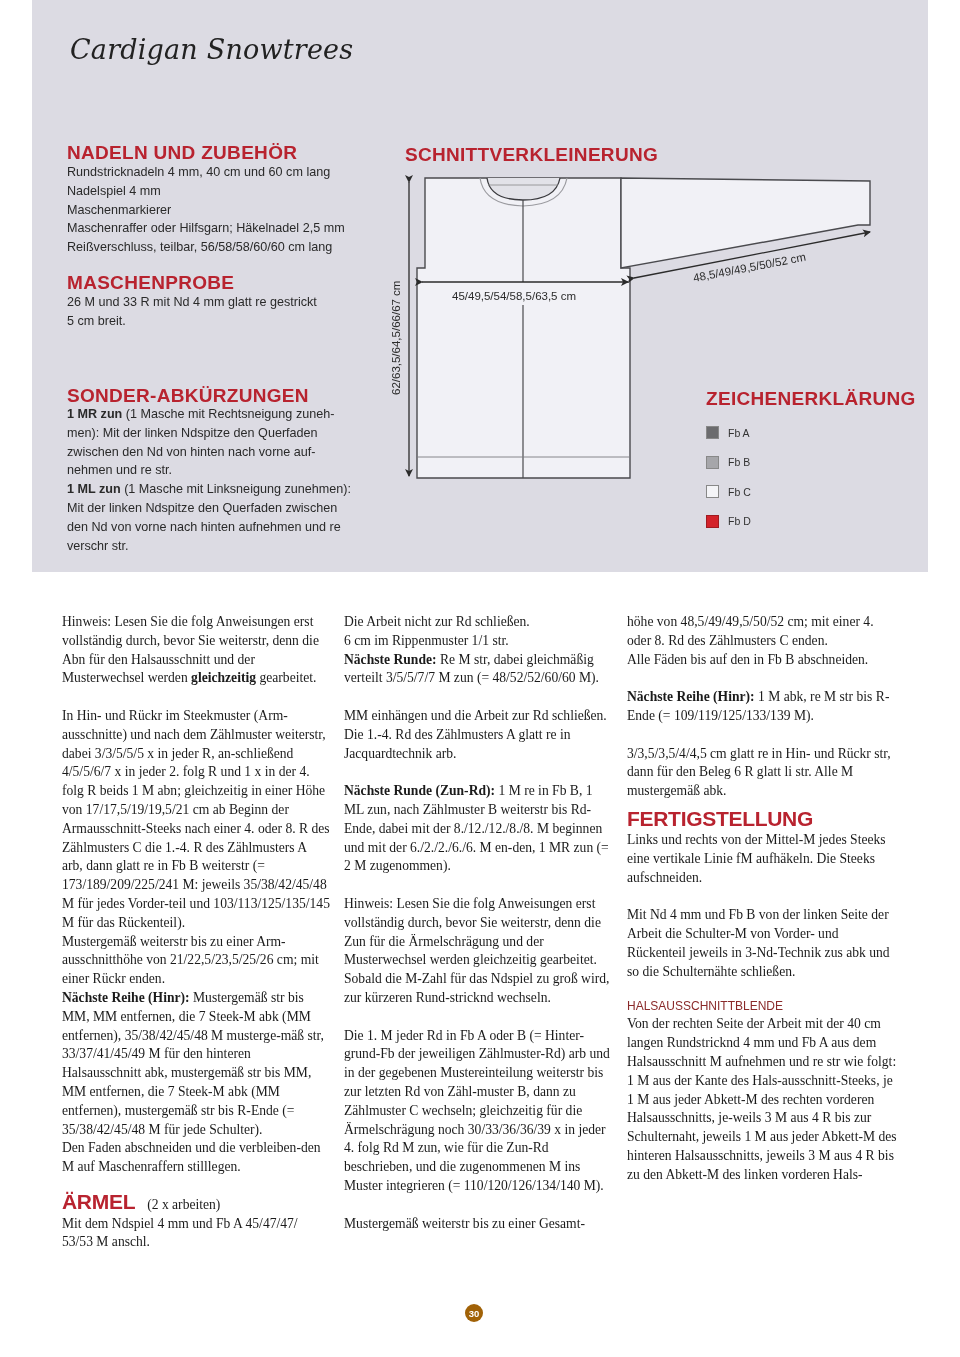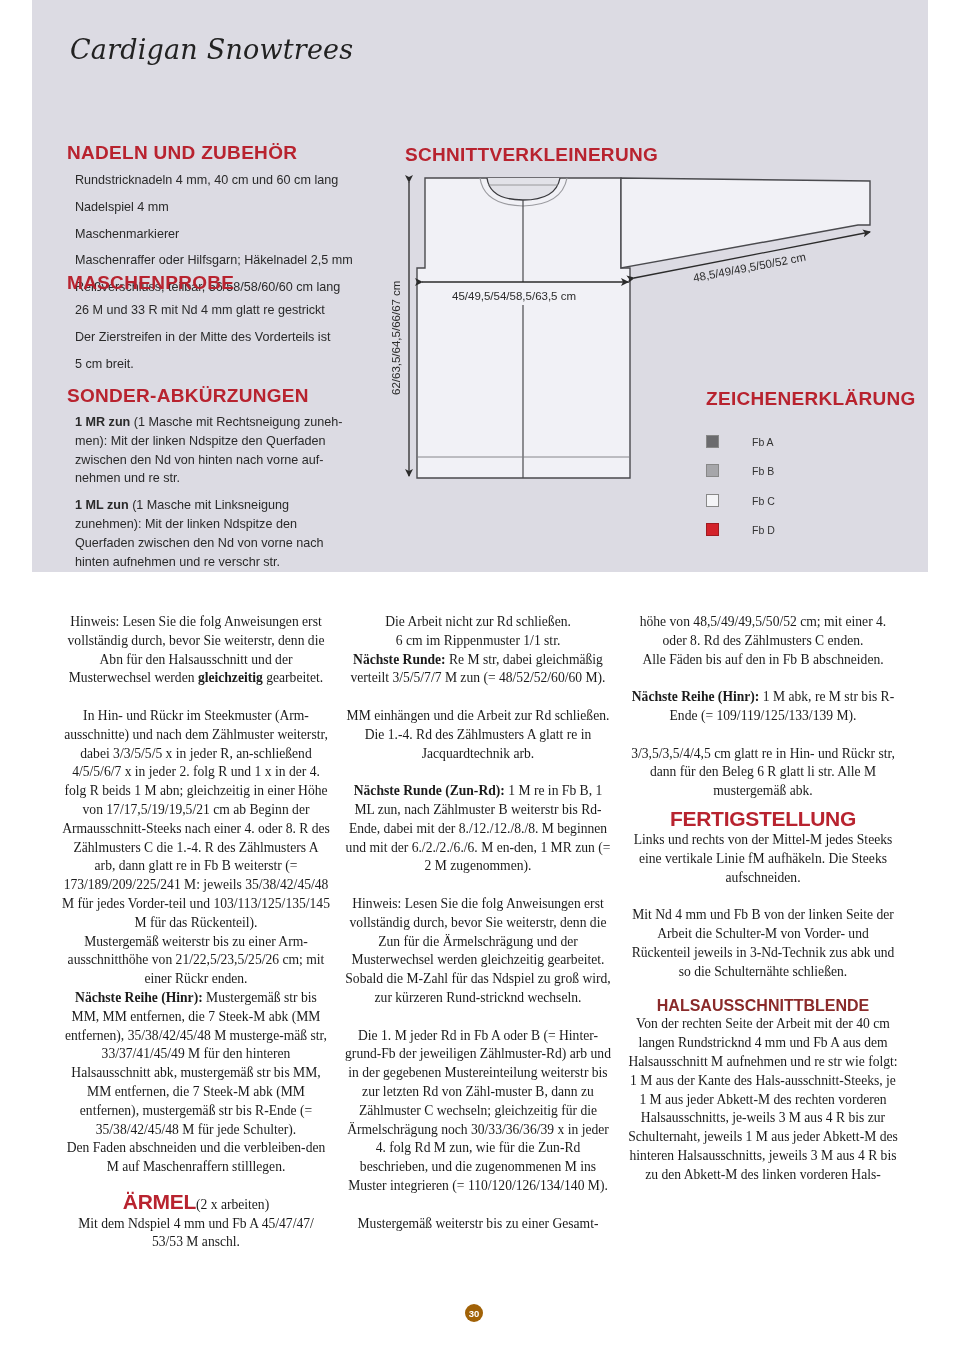--- a/index.html
+++ b/index.html
@@ -1,37 +1,37 @@
 <!DOCTYPE html>
 <html><head>
 <meta charset="utf-8">
 <style>
   html, body { margin:0; padding:0; }
   body { width:960px; height:1357px; background:#ffffff; position:relative; overflow:hidden; font-family:"Liberation Serif", serif; color:#1e1e1e; }
   .top-panel { position:absolute; left:32px; top:0; width:896px; height:572px; background:#dcdbe3; }
   .title { position:absolute; left:70px; top:34px; font-family:"DejaVu Serif", serif; font-style:italic; font-size:27px; color:#222; letter-spacing:0.2px; }
   .red-h { font-family:"Liberation Sans", sans-serif; font-weight:bold; color:#b8232f; font-size:19px; letter-spacing:0.3px; position:absolute; margin:0; }
   .info-block { position:absolute; left:67px; font-family:"Liberation Sans", sans-serif; font-size:12.6px; line-height:18.8px; color:#2a2a2a; width:300px; }
-  .info-block p { margin:8px; }
+  .info-block p { margin:0; }
   .info-block b { font-weight:bold; }
   .diagram { position:absolute; left:0; top:0; width:960px; height:572px; }
   .legend { position:absolute; left:706px; top:418px; }
-  .legend-item { display:flex; align-items:flex-end; height:29.5px;gap:24px; }
+  .legend-item { display:flex; align-items:center; height:29.5px; }
   .swatch { width:13px; height:13px; border:1px solid #888; box-sizing:border-box; margin-right:9px; }
   .legend-label { font-family:"Liberation Sans", sans-serif; font-size:10.5px; color:#333; }
-  .col { position:absolute; top:613px; font-family:"Liberation Serif", serif; font-size:13.6px; line-height:18.8px; color:#1b1b1b;text-align:center; }
+  .col { position:absolute; top:613px; font-family:"Liberation Serif", serif; font-size:13.6px; line-height:18.8px; color:#1b1b1b; }
   .col p { margin:0 0 18.8px 0; }
   .col p.tight { margin:0; }
   .col b { font-weight:bold; }
   .col1 { left:62px; width:268px; }
   .col2 { left:344px; width:268px; }
   .col3 { left:627px; width:272px; }
   .sec-h { font-family:"Liberation Sans", sans-serif; font-weight:bold; color:#b8232f; font-size:21px; letter-spacing:-0.3px; line-height:24px; }
-  .sec-h-small { font-family:"Liberation Sans", sans-serif; font-weight:bold; color:#8a2a2a; font-size:16px; line-height:18px; margin-top:4px; }
-  .sec-h-sub { font-family:"Liberation Serif", serif; font-size:13.6px; color:#1b1b1b; font-weight:normal; margin-left:0; letter-spacing:0; }
+  .sec-h-small { font-family:"Liberation Sans", sans-serif; font-weight:normal; color:#8a2a2a; font-size:12px; line-height:18px; margin-top:4px; }
+  .sec-h-sub { font-family:"Liberation Serif", serif; font-size:13.6px; color:#1b1b1b; font-weight:normal; margin-left:12px; letter-spacing:0; }
   .page-num { position:absolute; left:465px; top:1304px; width:18px; height:18px; border-radius:50%; background:#a16207; color:#fff; font-family:"Liberation Sans", sans-serif; font-weight:bold; font-size:9.5px; display:flex; align-items:center; justify-content:center; }
   svg text { font-family:"Liberation Sans", sans-serif; }
 </style>
 </head>
 <body>
 
 <div class="top-panel"></div>
 
 <div class="title">Cardigan Snowtrees</div>
 
@@ -40,21 +40,20 @@
   <p>Rundstricknadeln 4 mm, 40 cm und 60 cm lang</p>
   <p>Nadelspiel 4 mm</p>
   <p>Maschenmarkierer</p>
   <p>Maschenraffer oder Hilfsgarn; Häkelnadel 2,5 mm</p>
   <p>Reißverschluss, teilbar, 56/58/58/60/60 cm lang</p>
 </div>
 
 <h3 class="red-h" style="left:67px;top:272px;">MASCHENPROBE</h3>
 <div class="info-block" style="top:293px;">
   <p>26 M und 33 R mit Nd 4 mm glatt re gestrickt</p>
-  <p>Der Zierstreifen in der Mitte des Vorderteils ist</p>
   <p>5 cm breit.</p>
 </div>
 
 <h3 class="red-h" style="left:67px;top:385px;">SONDER-ABKÜRZUNGEN</h3>
 <div class="info-block" style="top:405px;width:290px;">
   <p><b>1 MR zun</b><span> (1 Masche mit Rechtsneigung zuneh-men): Mit der linken Ndspitze den Querfaden zwischen den Nd von hinten nach vorne auf-nehmen und re str.</span></p>
   <p><b>1 ML zun</b><span> (1 Masche mit Linksneigung zunehmen): Mit der linken Ndspitze den Querfaden zwischen den Nd von vorne nach hinten aufnehmen und re verschr str.</span></p>
 </div>
 
 <h3 class="red-h" style="left:405px;top:144px;">SCHNITTVERKLEINERUNG</h3>

